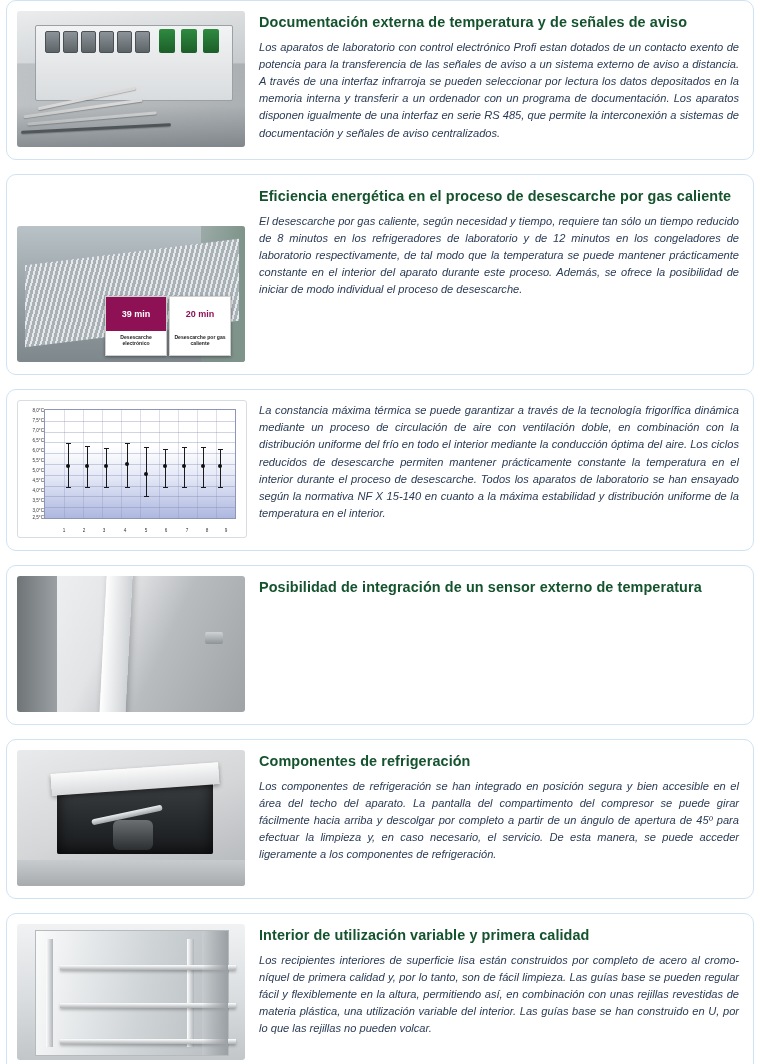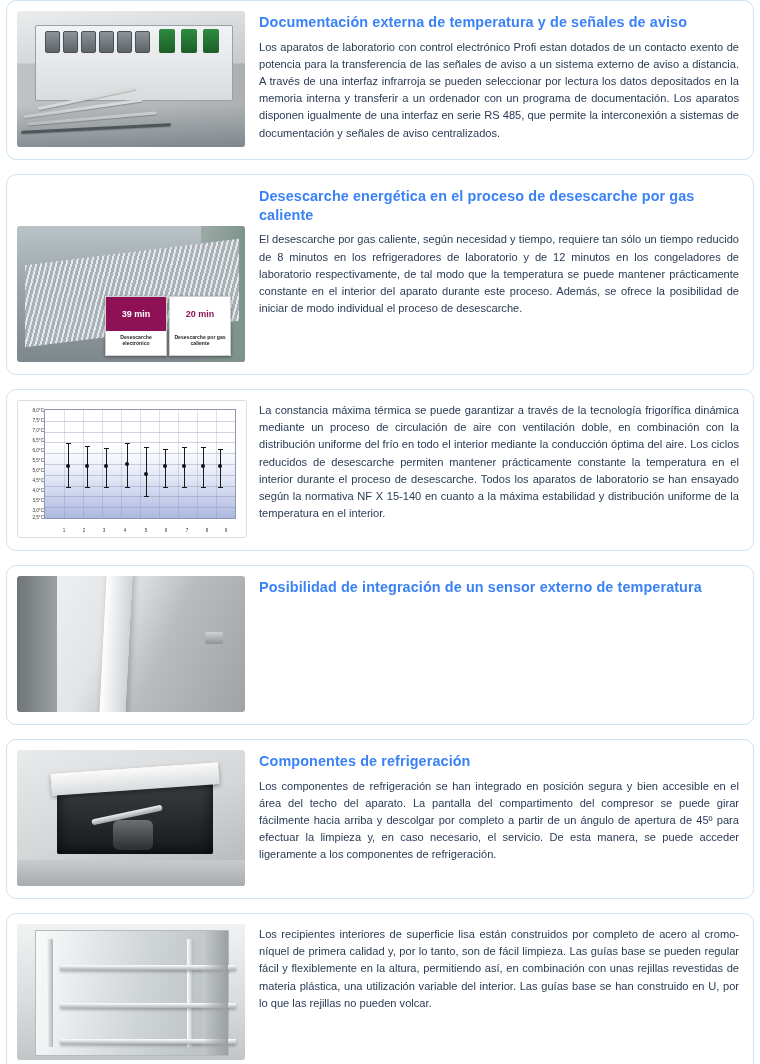--- a/index.html
+++ b/index.html
@@ -33,30 +33,31 @@
     margin-right: 14px;
   }
   .feature .body {
     flex: 1 1 auto;
     padding-top: 2px;
   }
   h2.title {
     font-size: 14.4px;
     line-height: 1.3;
     margin: 0 0 7px 0;
-    color: #3b82f6;
+    color: #14532d;
     font-weight: bold;
     letter-spacing: 0.1px;
   }
   p.text {
     margin: 0;
     font-size: 11.1px;
     line-height: 1.55;
     color: #2a3b55;
     text-align: justify;
+    font-style: italic;
   }
   
   .photo {
     width: 228px;
     height: 136px;
     border-radius: 3px;
     overflow: hidden;
     position: relative;
     background: #b9bdc0;
   }
@@ -354,21 +355,21 @@
           <div class="top">39 min</div>
           <div class="cap">Desescarche electrónico</div>
         </div>
         <div class="label b">
           <div class="top">20 min</div>
           <div class="cap">Desescarche por gas caliente</div>
         </div>
       </div>
     </div>
     <div class="body">
-      <h2 class="title">Desescarche energética en el proceso de desescarche por gas caliente</h2>
+      <h2 class="title">Eficiencia energética en el proceso de desescarche por gas caliente</h2>
       <p class="text">El desescarche por gas caliente, según necesidad y tiempo, requiere tan sólo un tiempo reducido de 8 minutos en los refrigeradores de laboratorio y de 12 minutos en los congeladores de laboratorio respectivamente, de tal modo que la temperatura se puede mantener prácticamente constante en el interior del aparato durante este proceso. Además, se ofrece la posibilidad de iniciar de modo individual el proceso de desescarche.</p>
     </div>
   </section>
 
   <section class="feature">
     <div class="media">
       <div class="photo p3">
         <div class="chart">
           <div class="plot">
             <div class="gl" style="top:10%"></div>
@@ -503,17 +504,18 @@
           <div class="rail" style="left:10px"></div>
           <div class="rail" style="right:34px"></div>
           <div class="shelf" style="top:34px"></div>
           <div class="shelf" style="top:72px"></div>
           <div class="shelf" style="top:108px"></div>
           <div class="door"></div>
         </div>
       </div>
     </div>
     <div class="body">
+      <h2 class="title">Interior de utilización variable y primera calidad</h2>
       <p class="text">Los recipientes interiores de superficie lisa están construidos por completo de acero al cromo-níquel de primera calidad y, por lo tanto, son de fácil limpieza. Las guías base se pueden regular fácil y flexiblemente en la altura, permitiendo así, en combinación con unas rejillas revestidas de materia plástica, una utilización variable del interior. Las guías base se han construido en U, por lo que las rejillas no pueden volcar.</p>
     </div>
   </section>
 
 </div>
 
 </body></html>

